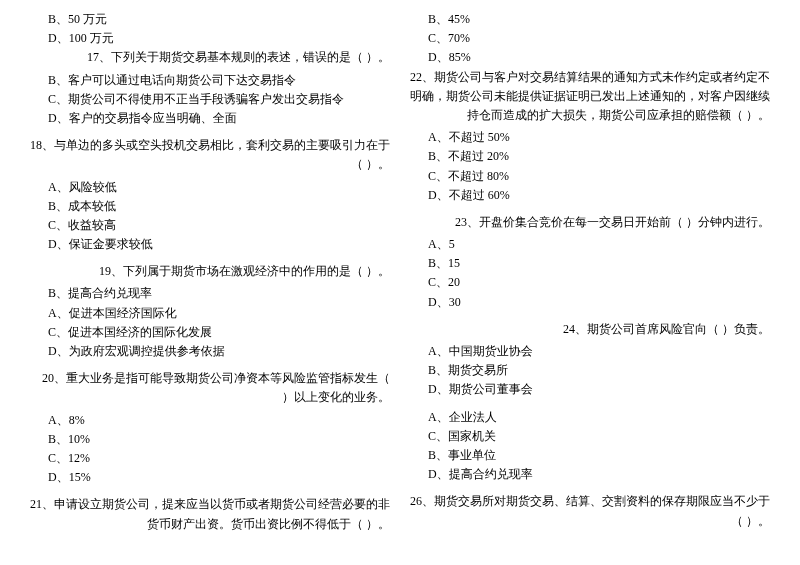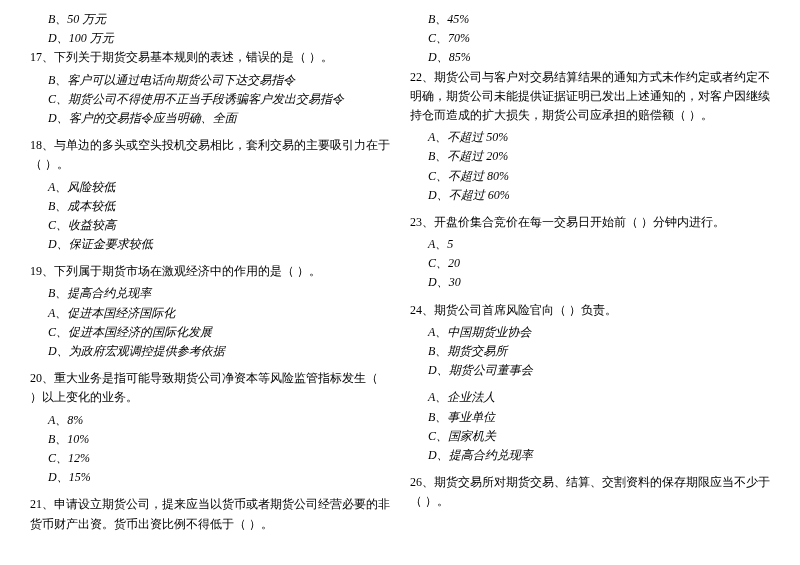--- a/index.html
+++ b/index.html
@@ -25,25 +25,25 @@
       gap: 0 20px;
       width: 100%;
     }
     .question-block {
       margin-bottom: 8px;
     }
     .question-text {
       margin-bottom: 3px;
       line-height: 1.6;
       text-indent: 0;
+      text-align: right;
     }
     .option {
       padding-left: 18px;
       line-height: 1.6;
-      font-style: italic;
     }
     .col-left {}
     .col-right {}
   </style>
 </head>
 <body>
 
 <div class="content">
   <div class="two-col">
     <div class="col-left" id="left-col">
@@ -87,33 +87,34 @@
         <div class="question-block">
           <div class="question-text">22、期货公司与客户对交易结算结果的通知方式未作约定或者约定不明确，期货公司未能提供证据证明已发出上述通知的，对客户因继续持仓而造成的扩大损失，期货公司应承担的赔偿额（    ）。</div>
           <div class="option">A、不超过 50%</div>
           <div class="option">B、不超过 20%</div>
           <div class="option">C、不超过 80%</div>
           <div class="option">D、不超过 60%</div>
         </div>
         <div class="question-block">
           <div class="question-text">23、开盘价集合竞价在每一交易日开始前（    ）分钟内进行。</div>
           <div class="option">A、5</div>
+          <div class="option">B、15</div>
           <div class="option">C、20</div>
           <div class="option">D、30</div>
         </div>
         <div class="question-block">
           <div class="question-text">24、期货公司首席风险官向（    ）负责。</div>
           <div class="option">A、中国期货业协会</div>
           <div class="option">B、期货交易所</div>
           <div class="option">D、期货公司董事会</div>
         </div>
         <div class="question-block">
           <div class="option">A、企业法人</div>
+          <div class="option">C、国家机关</div>
           <div class="option">B、事业单位</div>
-          <div class="option">C、国家机关</div>
           <div class="option">D、提高合约兑现率</div>
         </div>
         <div class="question-block">
           <div class="question-text">26、期货交易所对期货交易、结算、交割资料的保存期限应当不少于（    ）。</div>
         </div>
       </div>
   </div>
 
 </div>
 

